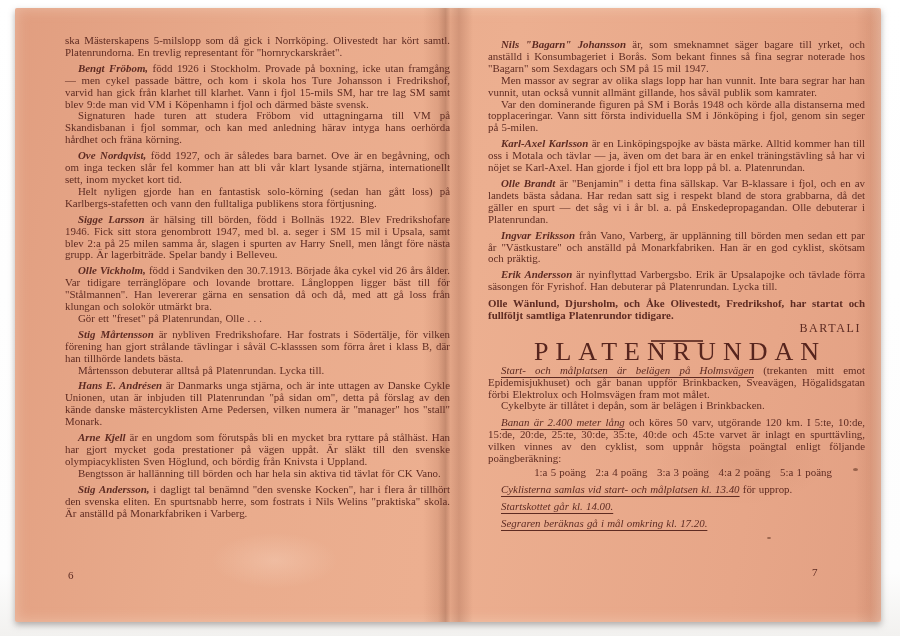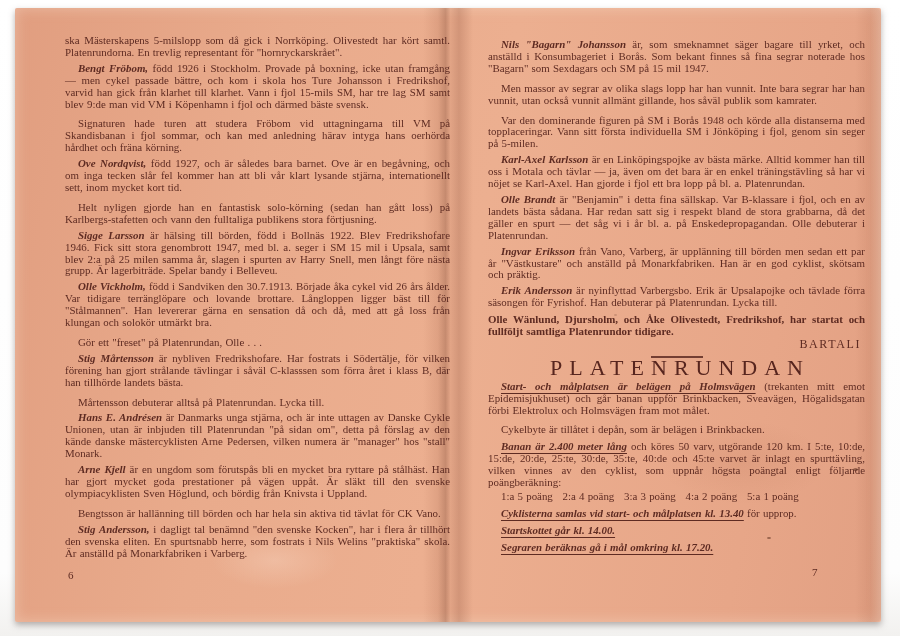--- a/index.html
+++ b/index.html
@@ -43,33 +43,33 @@
   .speck.s2{left:752px;top:529px;width:4px;height:2px;}
   .speck.s3{left:599px;top:306px;width:3px;height:2px;opacity:.4;}
 
   .page{position:absolute;color:var(--ink);font-size:10.9px;line-height:11.9px;}
   .page-left{left:50px;top:27px;width:385px;}
   .page-right{left:473px;top:27px;width:377px;}
 
   .para{margin:0;text-indent:13px;text-align:justify;word-spacing:.5px;}
   .para-noindent{text-indent:0;}
   .para-entry{margin-top:4px;}
-  .para-indent{margin-top:8px;}
+  .para-indent{margin-top:0;}
   .para-italic{margin-top:5px;font-weight:600;text-indent:0;}
-  .para-points{white-space:pre-wrap;margin-top:2px;text-align:left;}
+  .para-points{white-space:pre-wrap;margin-top:2px;text-align:center;}
   .para-uline{margin-top:5px;}
 
   .lead{font-style:italic;font-weight:600;}
-  .lead-u{font-style:italic;font-weight:700;text-decoration:underline;text-underline-offset:2.5px;text-decoration-thickness:1.4px;}
+  .lead-u{font-style:italic;font-weight:400;text-decoration:underline;text-underline-offset:2.5px;text-decoration-thickness:1.4px;}
 
   .signature{text-align:right;font-size:12px;letter-spacing:1.6px;padding-right:4px;margin-top:1px;}
   .divider{width:52px;height:2px;background:var(--ink);margin:5px auto 2px auto;opacity:.85;}
   .heading{
     font-family:"Liberation Serif", serif;font-weight:500;color:#57251e;
-    font-size:22px;letter-spacing:7px;text-align:center;text-indent:7px;
+    font-size:26px;letter-spacing:7px;text-align:center;text-indent:7px;
     margin:4px 0 7px 0;
   }
 
   .pagenum{position:absolute;font-size:11px;color:var(--ink);}
   .pagenum-left{left:53px;top:561px;}
   .pagenum-right{left:797px;top:558px;}
 </style>
 </head>
 <body>
 

